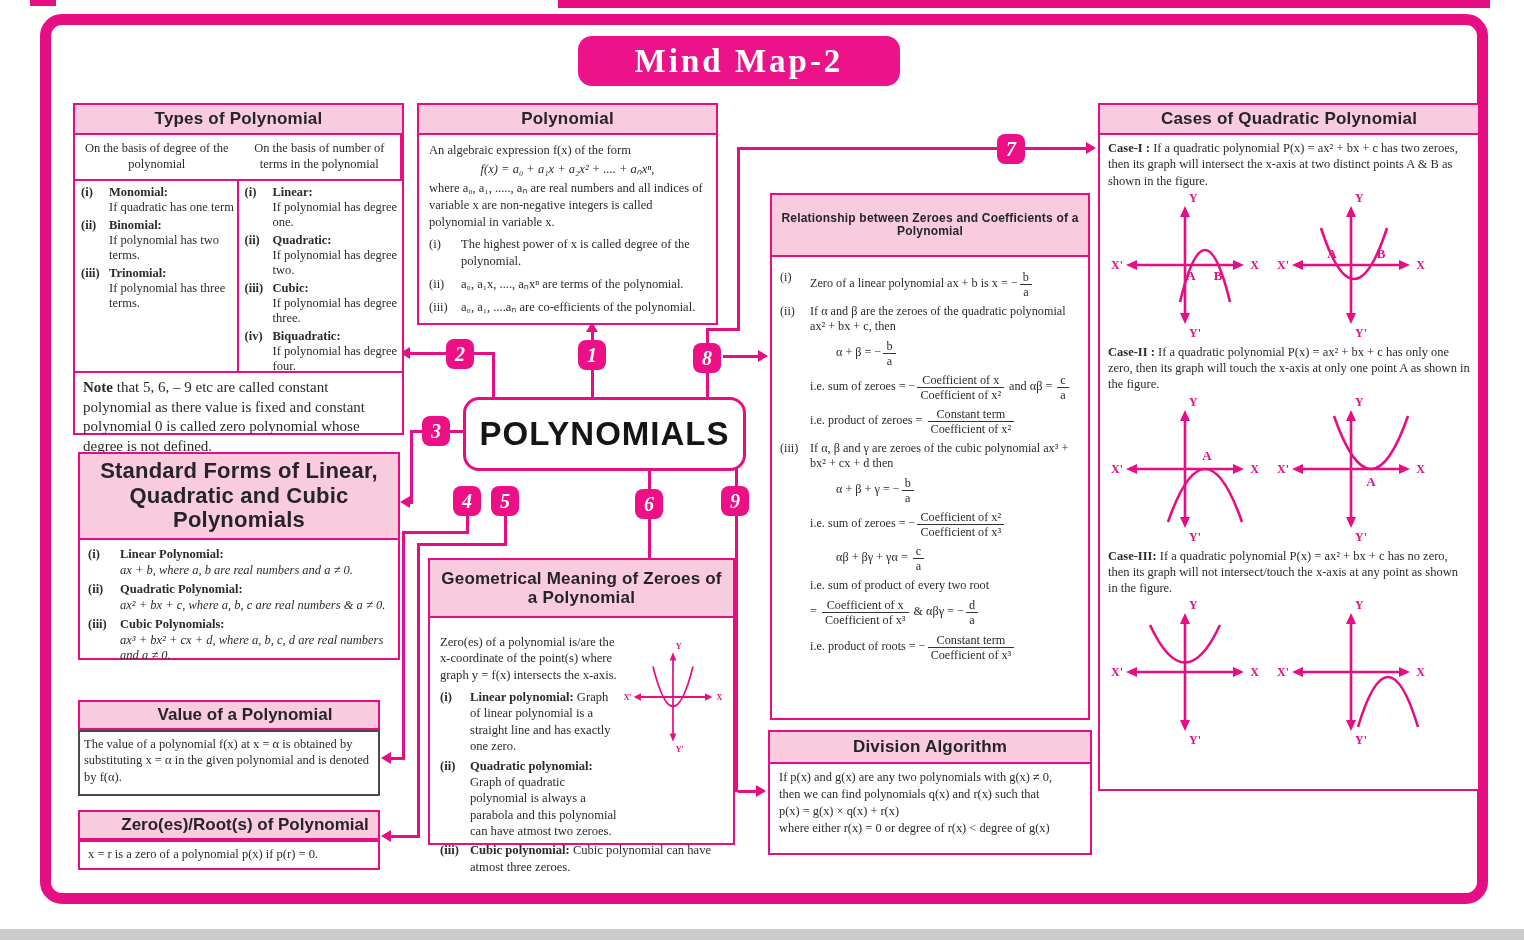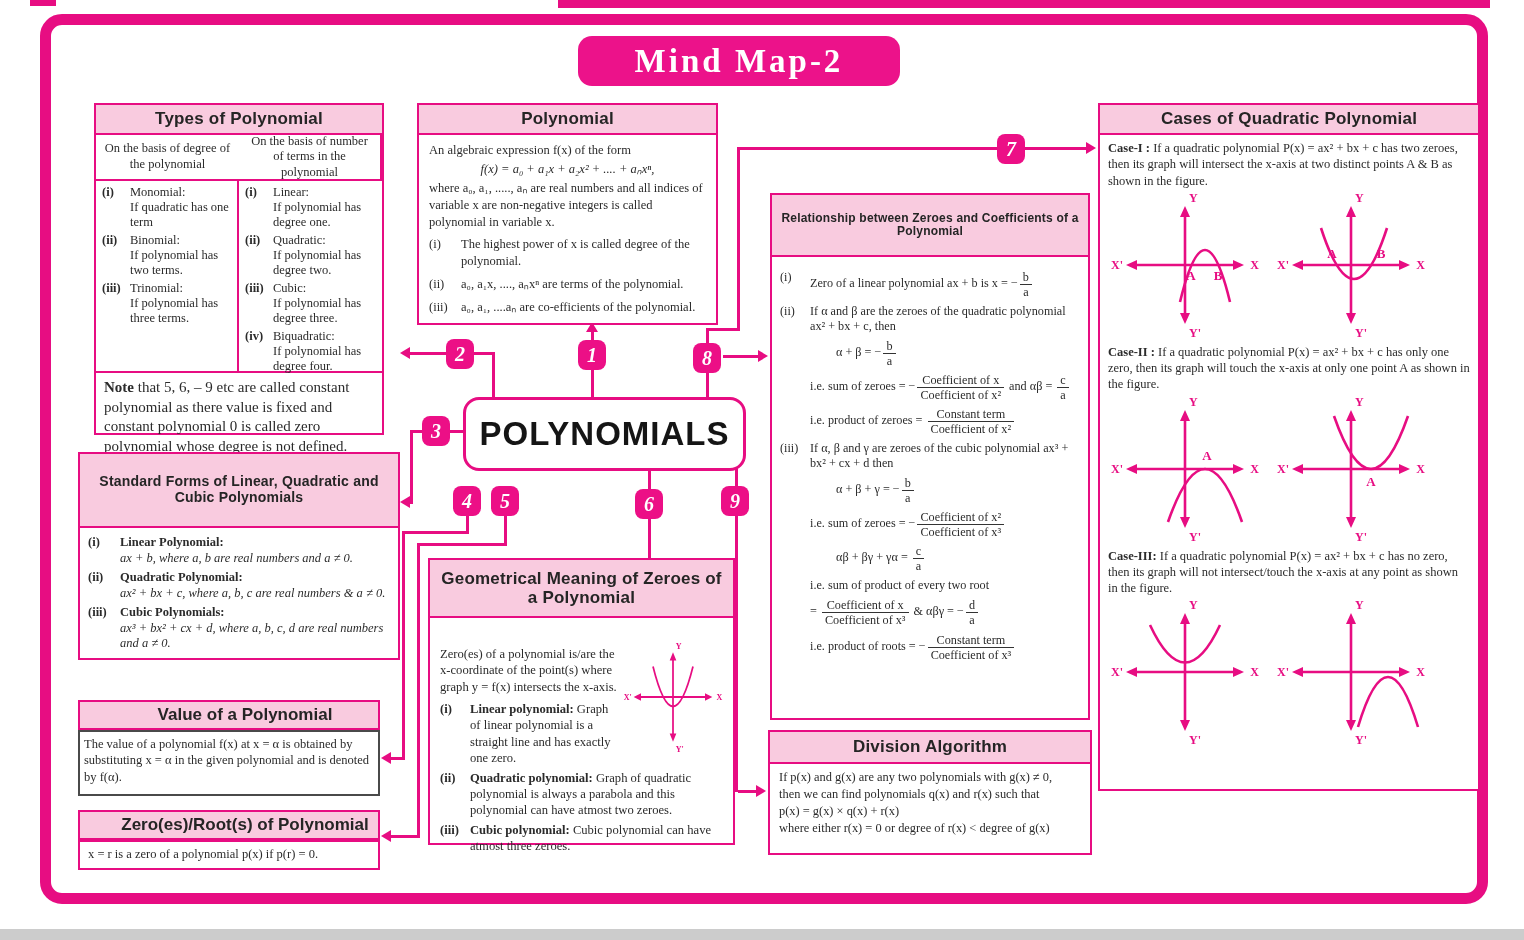--- a/index.html
+++ b/index.html
@@ -43,38 +43,38 @@
   
   .tcols{display:flex;border-bottom:2px solid #e70d82;}
   .tcolh{width:50%;box-sizing:border-box;display:flex;align-items:center;justify-content:center;
     text-align:center;font-size:12.5px;line-height:1.25;padding:2px 6px;}
   .tcolh.first{border-right:2px solid #e70d82;}
   .tlists{display:flex;}
   .tcol{width:50%;box-sizing:border-box;padding:4px 2px 0 6px;}
   .tcol.first{border-right:2px solid #e70d82;}
   .titem{display:flex;margin-bottom:3px;font-size:12.5px;}
   .titem .n{width:28px;flex:none;font-weight:bold;}
-  .titem .nm{font-weight:normal;display:block;}
+  .titem .nm{font-weight:bold;display:block;}
   .tnote{border-top:2px solid #e70d82;padding:5px 8px;font-size:15px;line-height:1.3;}
 
   .pbody{padding:7px 10px;font-size:12.5px;line-height:1.35;}
   .peq{text-align:center;font-style:italic;margin:2px 0;}
   .pitem{display:flex;margin-top:6px;}
   .pitem .n{width:32px;flex:none;}
 
   .sbody{padding:7px 8px;font-size:12.5px;}
   .sitem{margin-bottom:4px;}
   .sitem .l1{display:flex;}
   .sitem .n{width:32px;flex:none;font-weight:bold;}
   .sitem .nm{font-weight:bold;}
   .sitem .ds{margin-left:32px;font-style:italic;margin-top:1px;}
 
   .gbody{padding:6px 10px;font-size:12.6px;line-height:1.3;}
   .geofloat{float:right;margin:16px 0 2px 6px;}
-  .gintro{margin:22px 0 6px 0;}
+  .gintro{margin:10px 0 6px 0;}
   .gitem{display:flex;margin-bottom:3px;}
   .gitem .n{width:30px;flex:none;font-weight:bold;}
 
   .rbodywrap{padding:8px 8px 4px 8px;font-size:12.2px;}
   .rline{display:flex;align-items:center;margin:5px 0;}
   .rline .rnum{width:30px;flex:none;align-self:flex-start;}
   .rline .rb{flex:1;}
   .rline.e .rb{padding-left:26px;}
   .frac{display:inline-block;text-align:center;vertical-align:middle;margin:0 2px;line-height:1.15;}
   .frac .fn{display:block;padding:0 3px;}
@@ -140,21 +140,21 @@
   <div class="badge" style="left:578px;top:340px">1</div>
   <div class="badge" style="left:446px;top:339px">2</div>
   <div class="badge" style="left:422px;top:416px">3</div>
   <div class="badge" style="left:453px;top:486px">4</div>
   <div class="badge" style="left:491px;top:486px">5</div>
   <div class="badge" style="left:635px;top:489px">6</div>
   <div class="badge" style="left:997px;top:134px">7</div>
   <div class="badge" style="left:693px;top:343px">8</div>
   <div class="badge" style="left:721px;top:486px">9</div>
 
-  <div class="box" style="left:94px;top:103px;width:290px;height:332px">
+  <div class="box" style="left:73px;top:103px;width:331px;height:332px">
     <div class="bhead" style="height:28px;font-size:17px">Types of Polynomial</div>
     <div class="tcols" style="height:44px">
       <div class="tcolh">On the basis of degree of the polynomial</div>
       <div class="tcolh first">On the basis of number of terms in the polynomial</div>
     </div>
     <div class="tlists" style="height:190px">
       <div class="tcol first">
         <div class="titem">
             <span class="n">(i)</span>
             <span class="c"><span class="nm">Monomial:</span><span>If quadratic has one term</span></span>
@@ -205,21 +205,21 @@
           <span>a₀, a₁x, ...., aₙxⁿ are terms of the polynomial.</span>
         </div>
       <div class="pitem">
           <span class="n">(iii)</span>
           <span>a₀, a₁, ....aₙ are co-efficients of the  polynomial.</span>
         </div>
     </div>
   </div>
 
   <div class="box" style="left:78px;top:452px;width:322px;height:208px">
-    <div class="bhead" style="height:52px;font-size:14px;padding:10px 6px">Standard Forms of Linear, Quadratic and Cubic Polynomials</div>
+    <div class="bhead" style="height:52px;font-size:22px;padding:16px 6px">Standard Forms of Linear, Quadratic and Cubic Polynomials</div>
     <div class="sbody">
       <div class="sitem">
           <div class="l1">
             <span class="n">(i)</span>
             <span class="nm">Linear Polynomial:</span>
           </div>
           <div class="ds">ax + b, where a, b are real numbers and a ≠ 0.</div>
         </div>
       <div class="sitem">
           <div class="l1">

